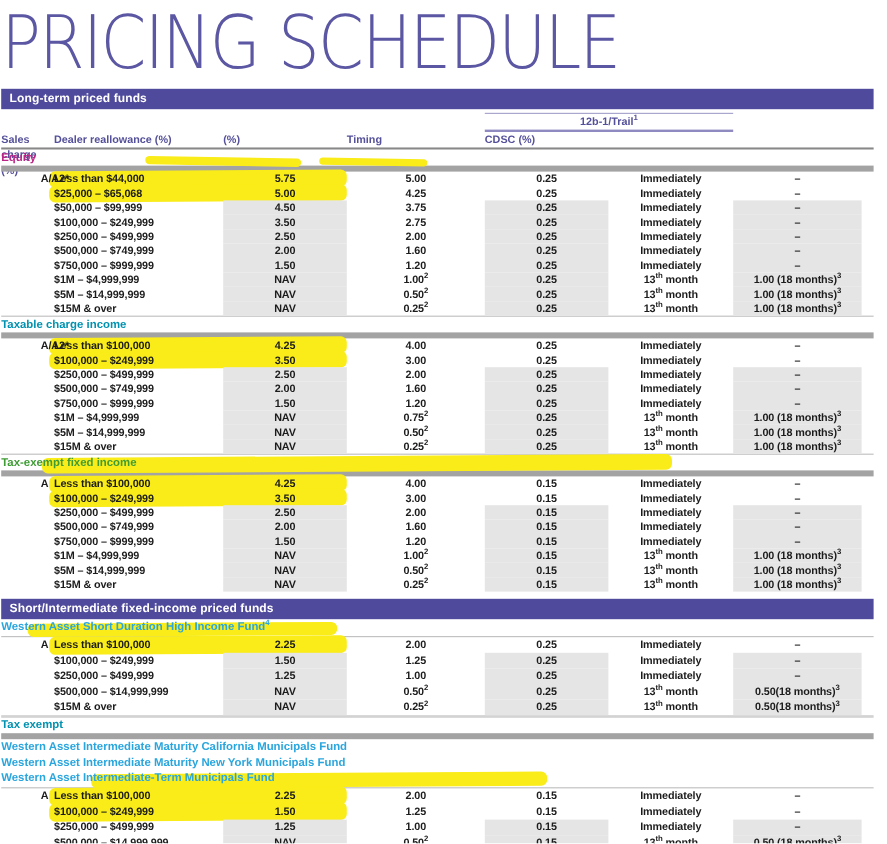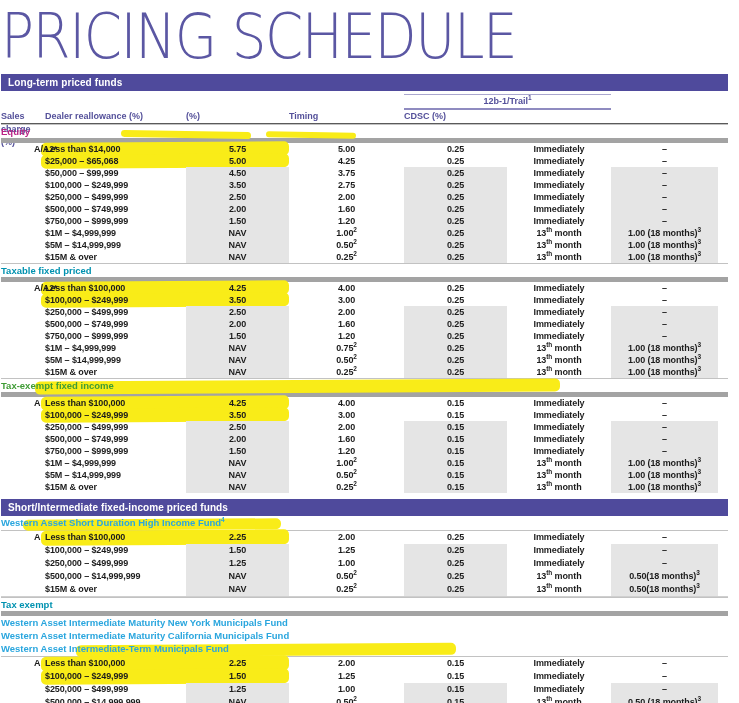--- a/index.html
+++ b/index.html
@@ -53,21 +53,21 @@
         <div class="c">(%)</div>
         <div class="c">Timing</div>
         <div class="c">CDSC (%)</div>
       </div>
       <div class="group">
         <div class="heading-row"><div class="smudge" style="left: 120px; top: 6px; width: 130px; height: 7px;"></div><div class="smudge" style="left: 265px; top: 7px; width: 90px; height: 6px;"></div><span style="color: rgb(187, 36, 134);">Equity</span></div>
         <div class="rows">
           <div class="row hl">
             <div class="stroke" style="left: 40px; width: 248px; top: -1px; bottom: -1px;"></div>
             <div class="cell c0">A/A2*</div>
-            <div class="cell c1">Less than $14,000</div>
+            <div class="cell c1">Less than $44,000</div>
             <div class="cell gray">5.75</div>
             <div class="cell">5.00</div>
             <div class="cell gray">0.25</div>
             <div class="cell">Immediately</div>
             <div class="cell gray dash">–</div>
           </div>
           <div class="row hl">
             <div class="stroke" style="left: 40px; width: 248px; top: -1px; bottom: -1px;"></div>
             <div class="cell c0"></div>
             <div class="cell c1">$25,000 – $65,068</div>
@@ -145,21 +145,21 @@
             <div class="cell c1">$15M &amp; over</div>
             <div class="cell gray">NAV</div>
             <div class="cell">0.25<sup>2</sup></div>
             <div class="cell gray">0.25</div>
             <div class="cell">13<sup>th</sup> month</div>
             <div class="cell gray dash">1.00 (18 months)<sup>3</sup></div>
           </div>
         </div>
       </div>
       <div class="group">
-        <div class="heading-row"><span style="color: rgb(0, 146, 176);">Taxable fixed priced</span></div>
+        <div class="heading-row"><span style="color: rgb(0, 146, 176);">Taxable charge income</span></div>
         <div class="rows">
           <div class="row hl">
             <div class="stroke" style="left: 40px; width: 248px; top: -1px; bottom: -1px;"></div>
             <div class="cell c0">A/A2*</div>
             <div class="cell c1">Less than $100,000</div>
             <div class="cell gray">4.25</div>
             <div class="cell">4.00</div>
             <div class="cell gray">0.25</div>
             <div class="cell">Immediately</div>
             <div class="cell gray dash">–</div>
@@ -359,22 +359,22 @@
             <div class="cell">0.25<sup>2</sup></div>
             <div class="cell gray">0.25</div>
             <div class="cell">13<sup>th</sup> month</div>
             <div class="cell gray dash">0.50(18 months)<sup>3</sup></div>
           </div>
         </div>
       </div>
       <div class="group tall">
         <div class="heading-row"><span style="color: rgb(0, 146, 176); margin-top: 13px;">Tax exempt</span></div>
         <div class="funds">
+          <div class="fund-line"><span style="position: relative; z-index: 1;">Western Asset Intermediate Maturity California Municipals Fund</span></div>
           <div class="fund-line"><span style="position: relative; z-index: 1;">Western Asset Intermediate Maturity New York Municipals Fund</span></div>
-          <div class="fund-line"><span style="position: relative; z-index: 1;">Western Asset Intermediate Maturity California Municipals Fund</span></div>
           <div class="fund-line"><div class="stroke" style="left: 75px; width: 380px; top: 2px; bottom: -1px;"></div><span style="position: relative; z-index: 1; text-align: center;">Western Asset Intermediate-Term Municipals Fund</span></div>
         </div>
         <div class="rows">
           <div class="row hl">
             <div class="stroke" style="left: 40px; width: 248px; top: -1px; bottom: -1px;"></div>
             <div class="cell c0">A</div>
             <div class="cell c1">Less than $100,000</div>
             <div class="cell gray">2.25</div>
             <div class="cell">2.00</div>
             <div class="cell gray">0.15</div>

